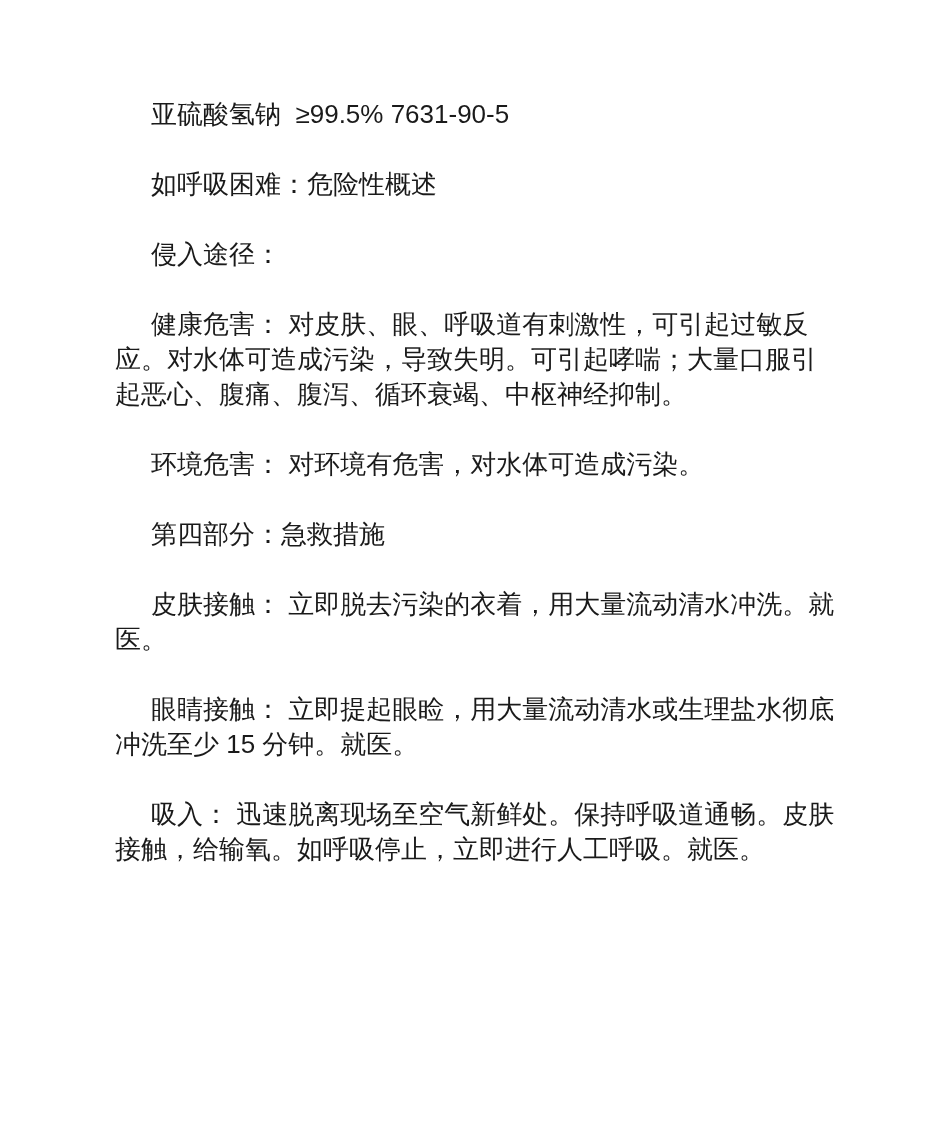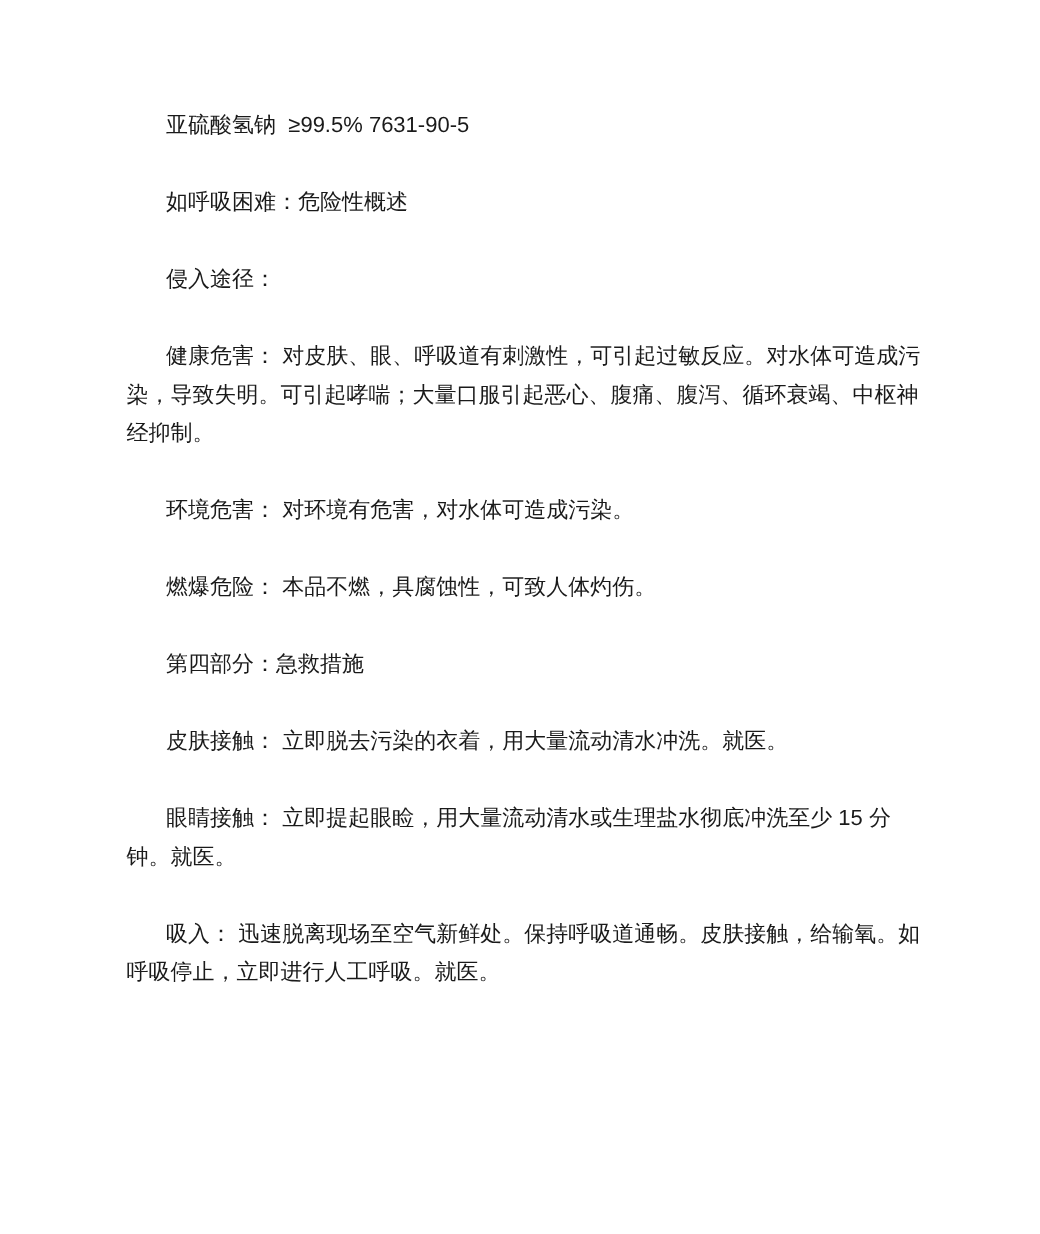--- a/index.html
+++ b/index.html
@@ -12,35 +12,34 @@
     width: 945px;
     height: 1122px;
     background: #ffffff;
     box-sizing: border-box;
     padding: 97px 105px 0 115px;
     overflow: hidden;
   }
   .para {
     margin: 0 0 35px 0;
     font-family: "Liberation Sans", "DejaVu Sans", sans-serif;
-    font-size: 20px;
+    font-size: 26px;
     line-height: 35px;
     color: #1a1a1a;
     text-indent: 36px;
     white-space: pre-wrap;
     text-align: left;
   }
 </style>
 </head>
 <body>
 
 <div class="page" style="background: rgb(255, 255, 255); color: rgb(26, 26, 26);">
   <p class="para">亚硫酸氢钠  ≥99.5% 7631-90-5</p>
   <p class="para">如呼吸困难：危险性概述</p>
   <p class="para">侵入途径：</p>
   <p class="para">健康危害： 对皮肤、眼、呼吸道有刺激性，可引起过敏反应。对水体可造成污染，导致失明。可引起哮喘；大量口服引起恶心、腹痛、腹泻、循环衰竭、中枢神经抑制。</p>
   <p class="para">环境危害： 对环境有危害，对水体可造成污染。</p>
-  <p class="para">燃爆危险： 本品不燃，具腐蚀性，可致人体灼伤。</p>
   <p class="para">第四部分：急救措施</p>
   <p class="para">皮肤接触： 立即脱去污染的衣着，用大量流动清水冲洗。就医。</p>
   <p class="para">眼睛接触： 立即提起眼睑，用大量流动清水或生理盐水彻底冲洗至少 15 分钟。就医。</p>
   <p class="para">吸入： 迅速脱离现场至空气新鲜处。保持呼吸道通畅。皮肤接触，给输氧。如呼吸停止，立即进行人工呼吸。就医。</p>
 </div>
 
 </body></html>

